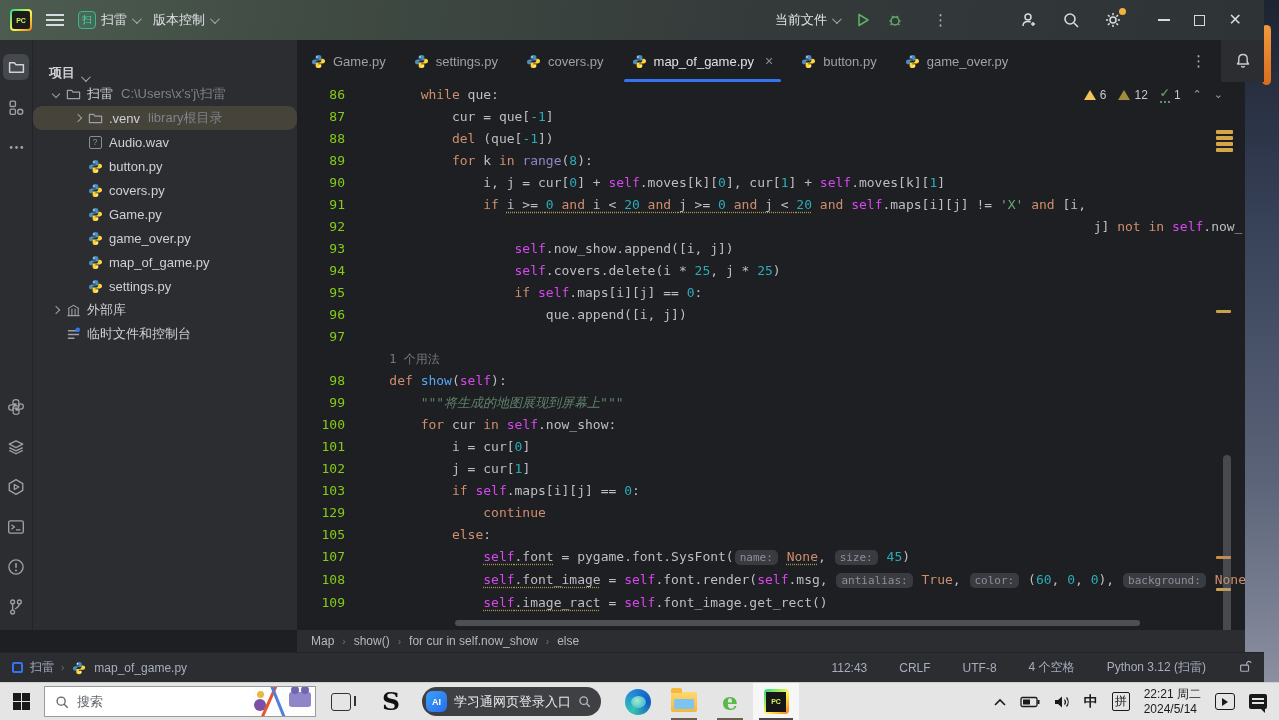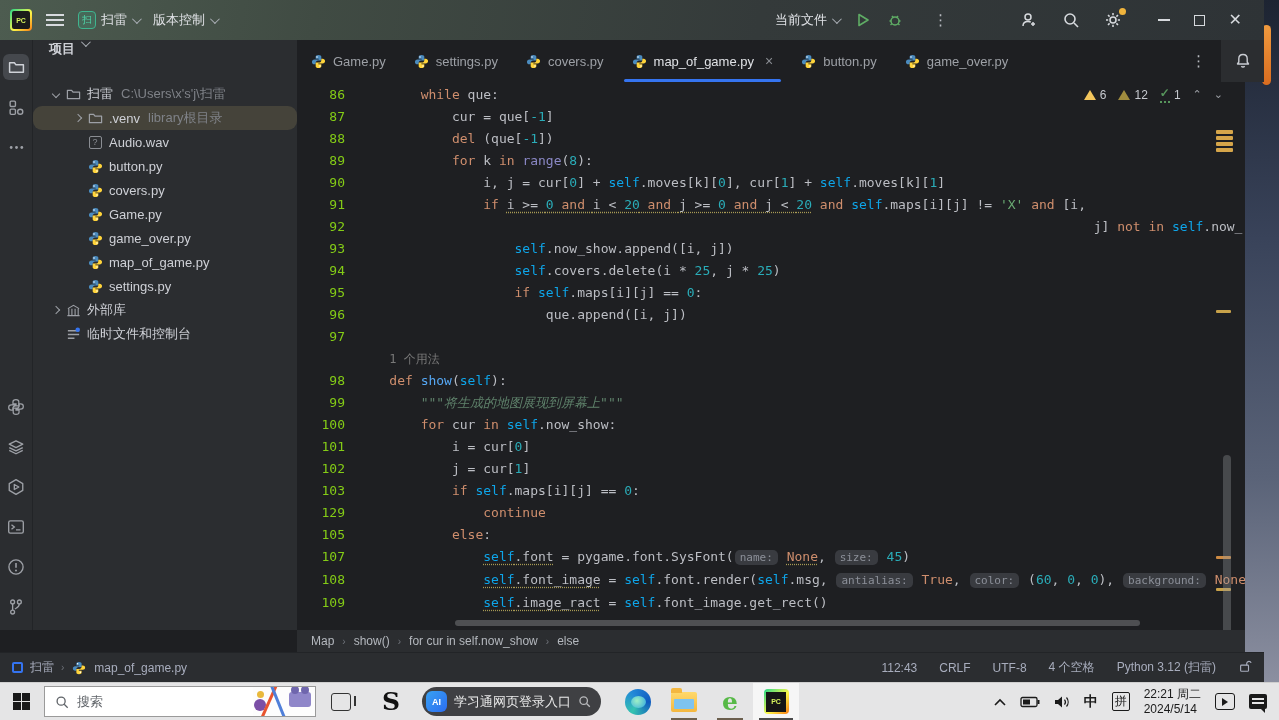--- a/index.html
+++ b/index.html
@@ -55,41 +55,41 @@
   .rail { position:absolute; left:0; top:40px; width:33px; height:590px; background:#2b2d30;
     border-right:1px solid #222427; display:flex; flex-direction:column; align-items:center; }
   .rail-icon { width:26px; height:26px; display:flex; align-items:center; justify-content:center;
     margin-top:14px; border-radius:6px; color:#9da0a6; }
   .rail-icon.active { background:#45484d; }
   .rail-spacer { flex:1; }
   .rail-bottom { display:flex; flex-direction:column; align-items:center; margin-bottom:10px; }
 
   
   .panel { position:absolute; left:33px; top:40px; width:264px; height:590px; background:#2b2d30; color:#ced0d6; }
-  .panel-header { height:42px; display:flex; align-items:flex-start; gap:6px; padding-left:16px; font-size:13px; font-weight:bold; }
+  .panel-header { height:42px; display:flex; align-items:flex-end; gap:6px; padding-left:16px; font-size:13px; font-weight:bold; }
   .tree { font-size:13px; }
   .tree-row { height:24px; display:flex; align-items:center; gap:6px; white-space:nowrap; cursor:default; }
   .tree-row.selected { background:#45433a;border-radius:9px; }
   .tree-row .hint { color:#7f8288; margin-left:2px; }
   .tree-chev { width:6px; height:6px; border-right:1.4px solid #9da0a6; border-bottom:1.4px solid #9da0a6; flex:none; }
   .tree-chev.right { transform:rotate(-45deg); }
   .tree-chev.down { transform:rotate(45deg); }
   .tree-chev.none { visibility:hidden; }
   .ticon { width:16px; height:16px; flex:none; display:flex; align-items:center; justify-content:center; }
   .qbox { width:13px; height:13px; border:1px solid #8a8d93; border-radius:2px; color:#8a8d93; font-size:9px;
     display:flex; align-items:center; justify-content:center; }
 
   
   .editor { position:absolute; left:297px; top:82px; width:948px; height:548px; background:#1e1f22; overflow:hidden; }
   .code { position:absolute; left:0; top:2px; font-family:"DejaVu Sans Mono",monospace; font-size:13px; line-height:22px; }
   .code-line { display:flex; white-space:pre; }
   .ln { width:48px; text-align:right; color:#84cc16; flex:none; }
   .lc { margin-left:13px; color:#bcbec4; }
   .tk.k { color:#cf8e6d; } .tk.n { color:#2aacb8; } .tk.s { color:#6aab73; }
-  .tk.f { color:#0ea5e9; } .tk.d { color:#56a8f5; } .tk.b { color:#8b88c6; }
+  .tk.f { color:#d946ef; } .tk.d { color:#56a8f5; } .tk.b { color:#8b88c6; }
   .tk.c { color:#5f826b; font-style:italic; }
   .tk.h { color:#787878; font-size:12px; }
   .tk.u { text-decoration:underline dotted #a89a55; text-underline-offset:3px; }
   .tk.i { background:#393b40; color:#8c9099; border-radius:5px; padding:1px 5px; font-size:11px; margin:0 1px; }
 
   .inspect { position:absolute; right:22px; top:4px; display:flex; align-items:center; gap:12px;
     font-size:12px; color:#c6c9cf; }
   .insp-item { display:flex; align-items:center; gap:4px; }
   .tri { width:0; height:0; border-left:6px solid transparent; border-right:6px solid transparent; }
   .tri.strong { border-bottom:10px solid #f2c55c; }
@@ -106,21 +106,21 @@
   
   .crumbs { position:absolute; left:297px; top:630px; width:948px; height:22px; background:#2b2d30;
     display:flex; align-items:center; gap:8px; padding-left:14px; font-size:12px; color:#b4b8be; }
   .crumb-sep { color:#6f737a; font-size:10px; }
 
   
   .statusbar { position:absolute; left:0; top:652px; width:1264px; height:30px; background:#2b2d30;
     border-top:1px solid #222427; display:flex; align-items:center; font-size:12px; color:#a8adbd; padding:0 12px; }
   .sb-left { display:flex; align-items:center; gap:7px; }
   .sb-proj-icon { width:11px; height:11px; border:2px solid #3574f0; border-radius:2px; }
-  .sb-right { margin-left:auto; display:flex; align-items:center; gap:22px; }
+  .sb-right { margin-left:auto; display:flex; align-items:center; gap:32px; }
 
   
   .taskbar { position:absolute; left:0; top:682px; width:1279px; height:38px; background:#e5e5e6;
     display:flex; align-items:center; border-top:1px solid #cfcfcf; }
   .winlogo { width:17px; height:17px; margin:0 14px 0 13px; display:grid; grid-template-columns:8px 8px; gap:1px; }
   .winlogo div { background:#1a1a1a; }
   .tsearch { width:272px; height:31px; background:#fff; border:1px solid #9a9a9a; display:flex; align-items:center;
     gap:8px; padding-left:10px; color:#5f6368; font-size:13px; position:relative; overflow:hidden; }
   .hl { position:absolute; right:0; top:0; width:62px; height:100%; background:#fdfdfd; }
   .hl .ball1{ position:absolute; left:4px; top:4px; width:7px; height:7px; border-radius:50%; background:#e9b93c;}

